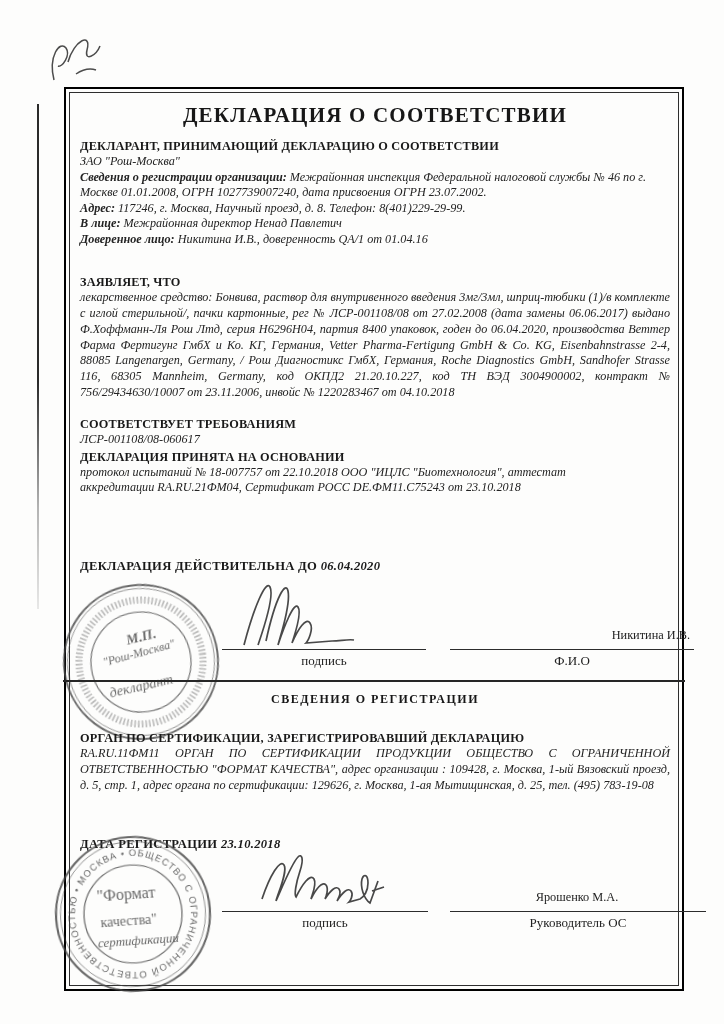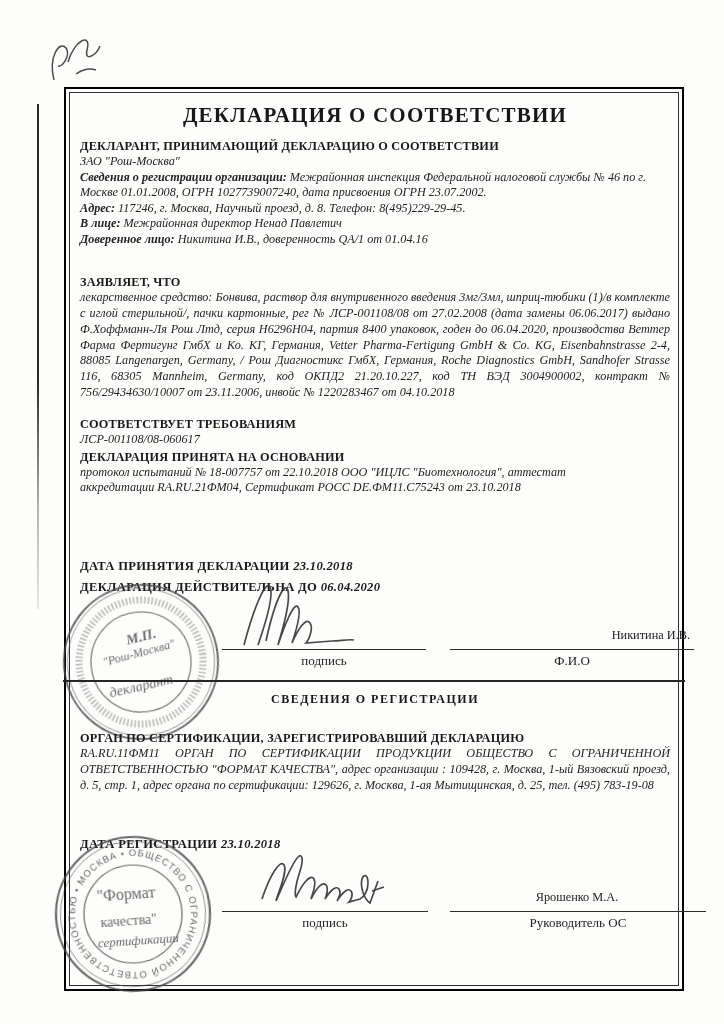--- a/index.html
+++ b/index.html
@@ -52,21 +52,21 @@
 
     <div class="blk" style="top:50px;">
       <div class="h">ДЕКЛАРАНТ, ПРИНИМАЮЩИЙ ДЕКЛАРАЦИЮ О СООТВЕТСТВИИ</div>
       <div class="it">ЗАО "Рош-Москва"</div>
       <div class="it">
         <span class="bit">Сведения о регистрации организации:</span>
         <span>Межрайонная инспекция Федеральной налоговой службы № 46 по г. Москве 01.01.2008, ОГРН 1027739007240, дата присвоения ОГРН 23.07.2002.</span>
       </div>
       <div class="it">
         <span class="bit">Адрес:</span>
-        <span>117246, г. Москва, Научный проезд, д. 8. Телефон: 8(495)229-29-45.</span>
+        <span>117246, г. Москва, Научный проезд, д. 8. Телефон: 8(401)229-29-99.</span>
       </div>
       <div class="it">
         <span class="bit">В лице:</span>
         <span>Межрайонная директор Ненад Павлетич</span>
       </div>
       <div class="it">
         <span class="bit">Доверенное лицо:</span>
         <span>Никитина И.В., доверенность QA/1 от 01.04.16</span>
       </div>
     </div>
@@ -77,24 +77,20 @@
     </div>
 
     <div class="blk" style="top:328px;">
       <div class="h">СООТВЕТСТВУЕТ ТРЕБОВАНИЯМ</div>
       <div class="it">ЛСР-001108/08-060617</div>
       <div class="h" style="margin-top:2px;">ДЕКЛАРАЦИЯ ПРИНЯТА НА ОСНОВАНИИ</div>
       <div class="it" style="max-width:545px;">протокол испытаний № 18-007757 от 22.10.2018 ООО "ИЦЛС "Биотехнология", аттестат аккредитации RA.RU.21ФМ04, Сертификат РОСС DE.ФМ11.С75243 от 23.10.2018</div>
     </div>
 
     <div class="blk" style="top:464px;">
-      <div class="dateline">
-        <span>ДАТА ПРИНЯТИЯ ДЕКЛАРАЦИИ</span>
-        <span class="val">23.10.2018</span>
-      </div>
       <div class="dateline">
         <span>ДЕКЛАРАЦИЯ ДЕЙСТВИТЕЛЬНА ДО</span>
         <span class="val">06.04.2020</span>
       </div>
     </div>
 
     <svg class="signature-svg" style="left:170px;top:488px;" width="140" height="76" viewBox="0 0 140 76">
       <path d="M8,68 C18,30 30,2 34,10 C39,20 24,62 22,68 M30,64 C40,18 50,4 52,14 C55,28 44,60 42,68 C48,50 58,24 62,30 C66,36 58,60 56,66 C62,52 70,40 74,46 C78,52 72,64 70,66 L96,64 C104,64 112,62 118,63" fill="none" stroke="#353535" stroke-width="1.7" opacity="0.9"></path>
     </svg>
     <div class="sig-line" style="left:156px;top:560px;width:204px;"></div>

